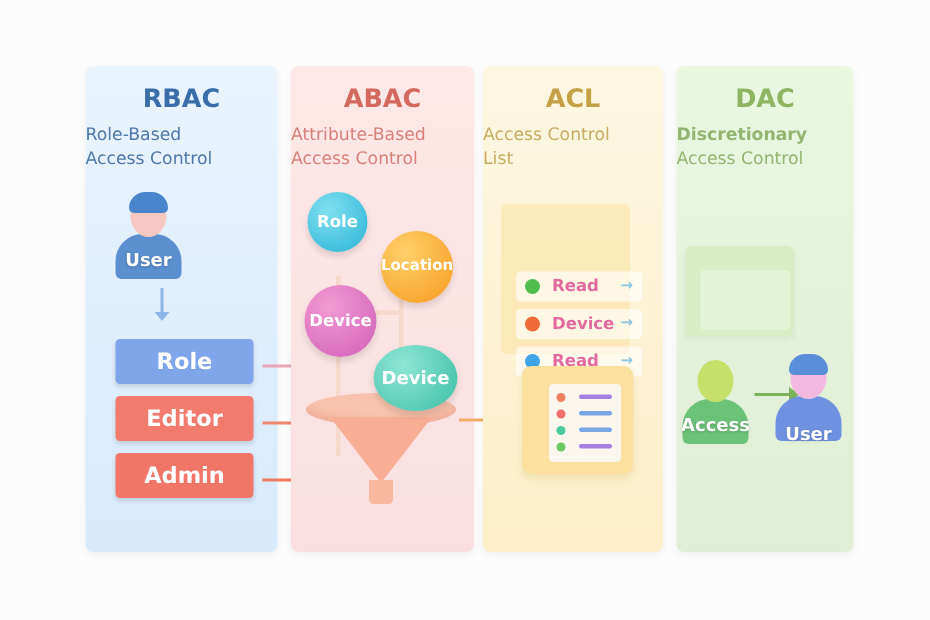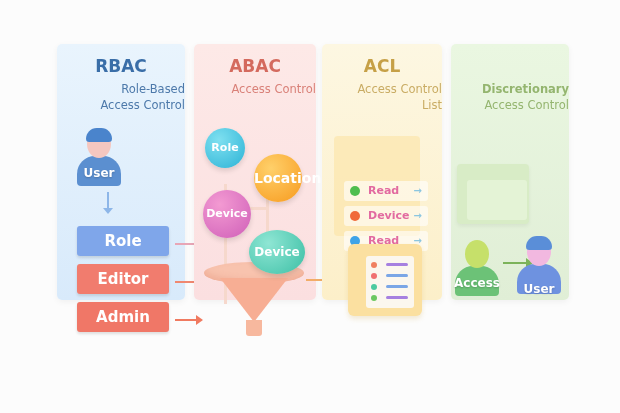--- a/index.html
+++ b/index.html
@@ -1,23 +1,23 @@
 <!DOCTYPE html>
 <html><head>
 <meta charset="utf-8">
 <style>
   html, body { margin:0; padding:0; }
   body { width:620px; height:413px; background:#fcfcfc; position:relative; overflow:hidden; font-family:"DejaVu Sans", sans-serif; }
-  .panel { position:absolute; top:44px; height:256px; border-radius:5px; box-shadow:0 2px 6px rgba(0,0,0,0.05); }
+  .panel { position:absolute; top:44px; height:324px; border-radius:5px; box-shadow:0 2px 6px rgba(0,0,0,0.05); }
   .p-rbac { left:57px; width:128px; background:linear-gradient(180deg,#e9f4fd 0%,#d8eafb 100%); }
   .p-abac { left:194px; width:122px; background:linear-gradient(180deg,#fde9e7 0%,#fbdfe0 100%); }
   .p-acl  { left:322px; width:120px; background:linear-gradient(180deg,#fdf7e2 0%,#fcefc9 100%); }
   .p-dac  { left:451px; width:118px; background:linear-gradient(180deg,#eaf7e1 0%,#e0eed6 100%); }
   .title { position:absolute; left:0; right:0; top:12px; text-align:center; font-weight:bold; font-size:17px; }
-  .sub { position:absolute; left:0; right:0; top:37px; text-align:right; font-size:11.5px; line-height:16px; }
+  .sub { position:absolute; left:0; right:0; top:37px; text-align:left; font-size:11.5px; line-height:16px; }
   .sub div { white-space:nowrap; }
 
   .p-rbac .title { color:#3a6ea8; } .p-rbac .sub { color:#4d79aa; }
   .p-abac .title { color:#d46a5e; } .p-abac .sub { color:#d98078; }
   .p-acl .title { color:#c6a046; } .p-acl .sub { color:#c9ac64; }
   .p-dac .title { color:#8fb462; } .p-dac .sub { color:#94b56f; }
 
   
   .person { position:absolute; width:44px; height:60px; }
   .person .head { position:absolute; left:10px; top:0; width:24px; height:28px; border-radius:50%; }
@@ -60,33 +60,34 @@
   <div class="rolebox" style="top:258px;background:#f07767;">Admin</div>
   <div class="rolebox" style="top:220px;background:#f17c6e;">Editor</div>
 </div>
 <div class="arrow-h" style="left:175px;top:243px;width:22px;background:#e8a6b6;color:#e8a6b6;"></div>
 <div class="arrow-h" style="left:175px;top:281px;width:22px;background:#f08870;color:#f08870;"></div>
 <div class="arrow-h" style="left:175px;top:319px;width:22px;background:#f07a60;color:#f07a60;"></div>
 
 <div class="panel p-abac">
   <div class="title">ABAC</div>
   <div class="sub">
+    <div>Attribute-Based</div>
     <div>Access Control</div>
   </div>
 
   <div style="position:absolute;left:30px;top:140px;width:3px;height:120px;background:#f6d8cc;"></div>
   <div style="position:absolute;left:72px;top:150px;width:3px;height:80px;background:#f6d8cc;"></div>
   <div style="position:absolute;left:30px;top:163px;width:44px;height:3px;background:#f6d8cc;"></div>
 
   <div style="position:absolute;left:10px;top:218px;width:100px;height:22px;border-radius:50%;background:#f8c3ae;box-shadow:inset 0 -4px 6px rgba(220,120,90,0.25);"></div>
   <div style="position:absolute;left:26px;top:234px;width:0;height:0;border-top:44px solid #f7ae94;border-left:34px solid transparent;border-right:34px solid transparent;"></div>
   <div style="position:absolute;left:52px;top:276px;width:16px;height:16px;background:#f7b89e;border-radius:0 0 3px 3px;"></div>
 
   <div class="ball" style="left:11px;top:84px;width:40px;height:40px;line-height:40px;font-size:11px;background:radial-gradient(circle at 35% 30%,#7fe0f0,#2cb3d6);">Role</div>
-  <div class="ball" style="left:60px;top:110px;width:48px;height:48px;line-height:48px;font-size:14px;background:radial-gradient(circle at 35% 30%,#ffd06a,#f79a1e);">Location</div>
+  <div class="ball" style="left:60px;top:110px;width:48px;height:48px;line-height:48px;font-size:10px;background:radial-gradient(circle at 35% 30%,#ffd06a,#f79a1e);">Location</div>
   <div class="ball" style="left:9px;top:146px;width:48px;height:48px;line-height:48px;font-size:11px;background:radial-gradient(circle at 35% 30%,#f39ad2,#cf5fb8);">Device</div>
   <div class="ball" style="left:55px;top:186px;width:56px;height:44px;line-height:44px;font-size:12px;background:radial-gradient(circle at 35% 30%,#8fe6d4,#3cbfa5);">Device</div>
 </div>
 <div class="arrow-h" style="left:306px;top:279px;width:30px;background:#f2ad68;color:#f2ad68;"></div>
 
 <div class="panel p-acl">
   <div class="title">ACL</div>
   <div class="sub">
     <div>Access Control</div>
     <div>List</div>
@@ -116,20 +117,21 @@
         <div class="ls-line" style="left:20px;top:18px;width:22px;background:#7aa6e6;"></div>
       <div class="ls-dot" style="left:5px;top:28px;background:#4ccaa0;"></div>
         <div class="ls-line" style="left:20px;top:29px;width:22px;background:#7aa6e6;"></div>
       <div class="ls-dot" style="left:5px;top:39px;background:#6cc860;"></div>
         <div class="ls-line" style="left:20px;top:40px;width:22px;background:#a680e0;"></div>
     </div>
   </div>
 </div>
 
 <div class="panel p-dac">
+  <div class="title">DAC</div>
   <div class="sub">
     <div style="font-weight:bold;">Discretionary</div>
     <div>Access Control</div>
   </div>
   <div style="position:absolute;left:6px;top:120px;width:72px;height:60px;background:#d8ecc6;border-radius:4px;box-shadow:0 2px 4px rgba(0,0,0,0.06);">
     <div style="position:absolute;left:10px;top:16px;width:60px;height:40px;background:#e4f3d6;border-radius:3px;"></div>
   </div>
   <div class="person" style="left:4px;top:196px;">
     <div class="body" style="background:#6cc277;"></div>
     <div class="head" style="background:#c6e06a;"></div>

